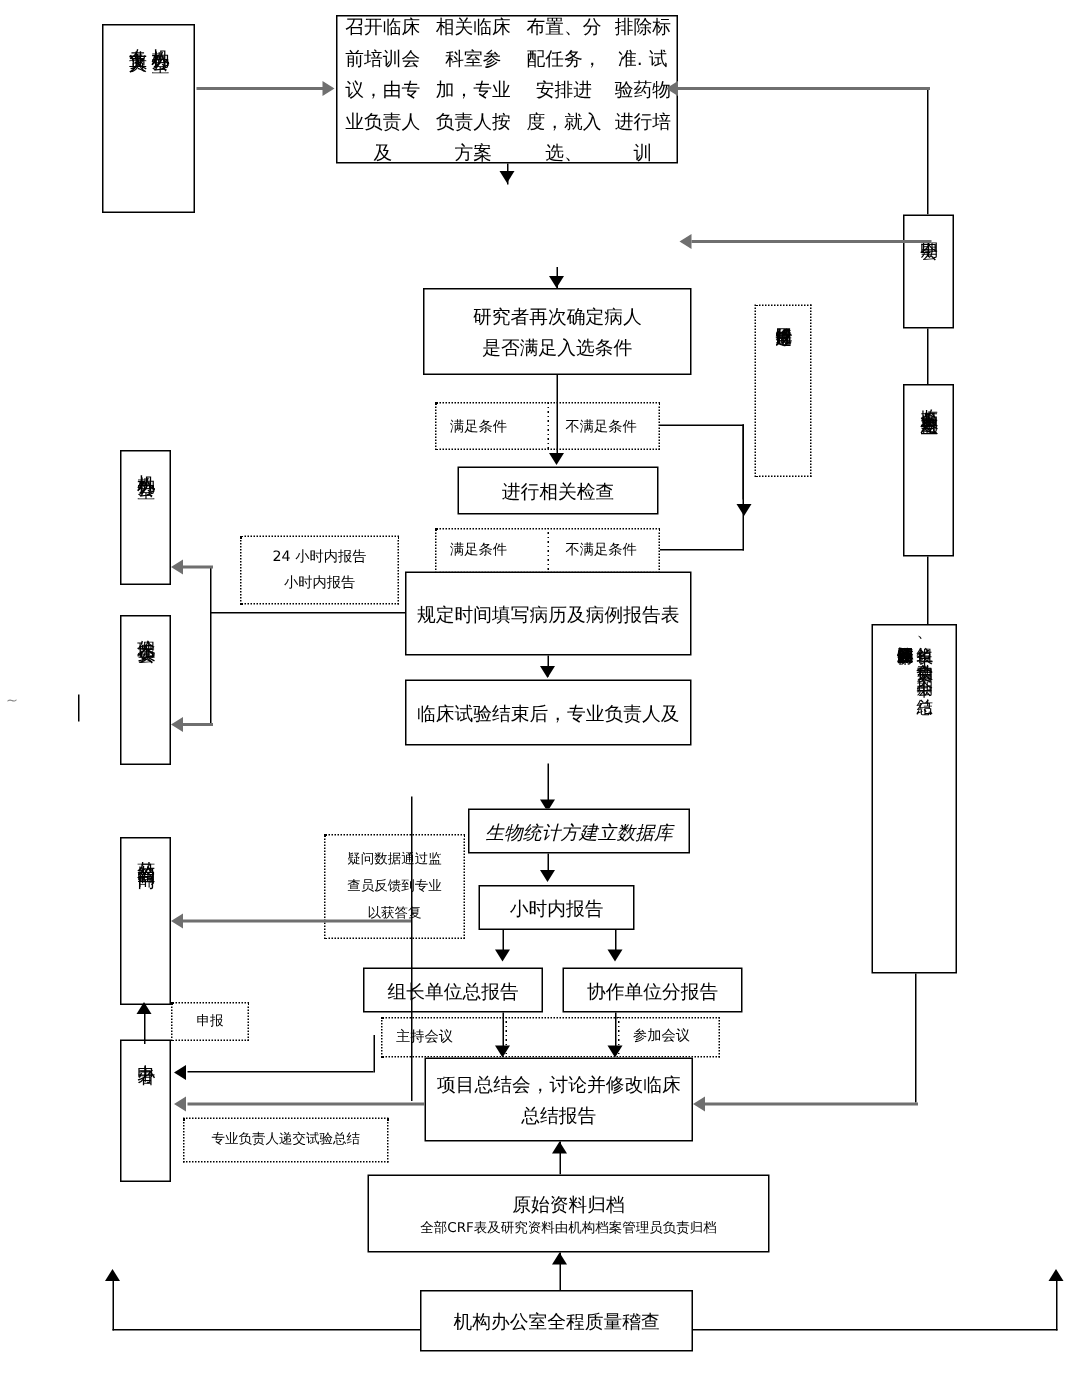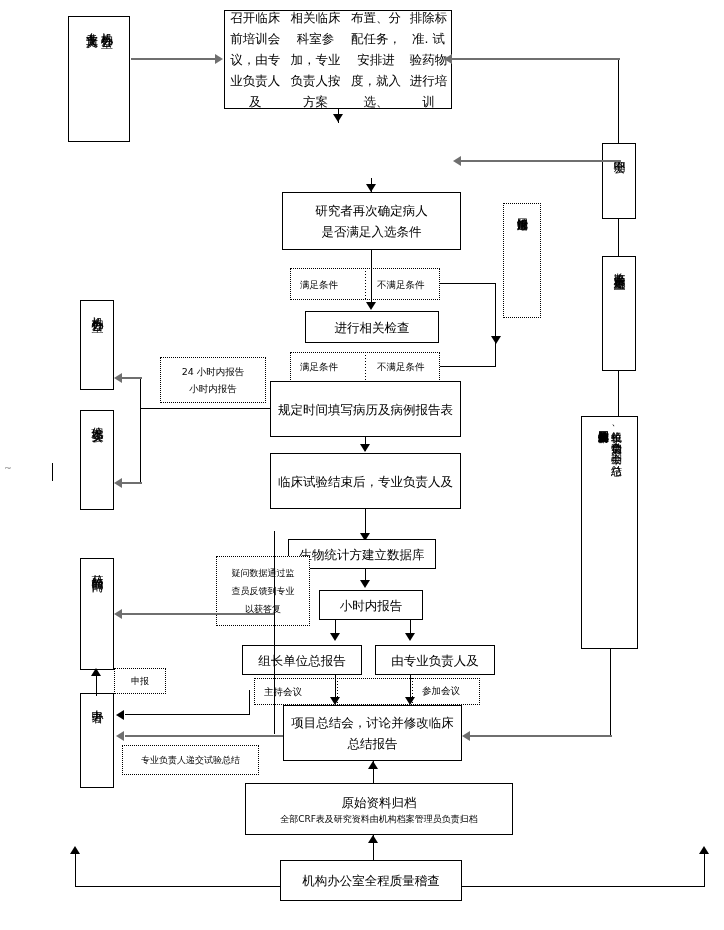--- a/index.html
+++ b/index.html
@@ -133,28 +133,28 @@
   <div class="line h" style="left:140px;top:408px;width:130px;"></div>
   <div class="line v" style="left:140px;top:378px;height:105px;"></div>
   <div class="gline h" style="left:122px;top:377px;width:20px;"></div>
   <div class="arr gleft" style="left:114px;top:373px;"></div>
   <div class="gline h" style="left:122px;top:482px;width:20px;"></div>
   <div class="arr gleft" style="left:114px;top:478px;"></div>
 
   <div class="line v" style="left:365px;top:437px;height:14px;"></div>
   <div class="arr down" style="left:360px;top:444px;"></div>
 
-  <div class="box" style="left:270px;top:453px;width:191px;height:56px;flex-direction:column;">
+  <div class="box" style="left:270px;top:453px;width:191px;height:44px;flex-direction:column;">
     <span>临床试验结束后，专业负责人及</span>
   </div>
 
   <div class="line v" style="left:365px;top:509px;height:30px;"></div>
   <div class="arr down" style="left:360px;top:533px;"></div>
 
-  <div class="box" style="left:288px;top:539px;width:148px;height:30px;">
+  <div class="box" style="left:312px;top:539px;width:148px;height:30px;font-style:italic;">
     <span>生物统计方建立数据库</span>
   </div>
 
   <div class="line v" style="left:365px;top:569px;height:16px;"></div>
   <div class="arr down" style="left:360px;top:580px;"></div>
 
   <div class="box" style="left:319px;top:590px;width:104px;height:30px;">
     <span>小时内报告</span>
   </div>
 
@@ -166,21 +166,21 @@
 
   <div class="line v" style="left:335px;top:620px;height:18px;"></div>
   <div class="arr down" style="left:330px;top:633px;"></div>
   <div class="line v" style="left:410px;top:620px;height:18px;"></div>
   <div class="arr down" style="left:405px;top:633px;"></div>
 
   <div class="box" style="left:242px;top:645px;width:120px;height:30px;">
     <span>组长单位总报告</span>
   </div>
   <div class="box" style="left:375px;top:645px;width:120px;height:30px;">
-    <span>由专业负责人及</span>
+    <span>协作单位分报告</span>
   </div>
 
   <div class="box dotted" style="left:254px;top:678px;width:226px;height:27px;"></div>
   <div class="line v" style="left:337px;top:678px;height:27px;background:repeating-linear-gradient(to bottom,#000 0 1px,transparent 1px 3px);"></div>
   <div class="line v" style="left:412px;top:678px;height:27px;background:repeating-linear-gradient(to bottom,#000 0 1px,transparent 1px 3px);"></div>
   <div class="lbl" style="left:264px;top:685px;">主持会议</div>
   <div class="lbl" style="left:422px;top:685px;font-family:Liberation Serif, serif;">参加会议</div>
 
   <div class="line v" style="left:335px;top:675px;height:28px;"></div>
   <div class="arr down" style="left:330px;top:697px;"></div>

